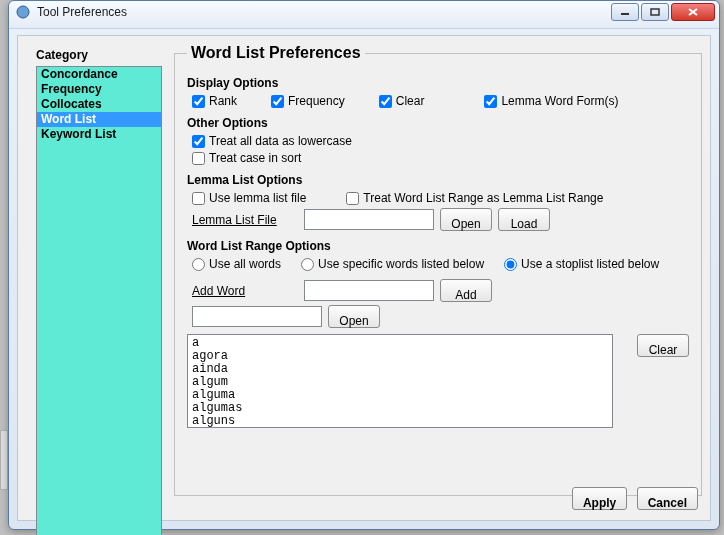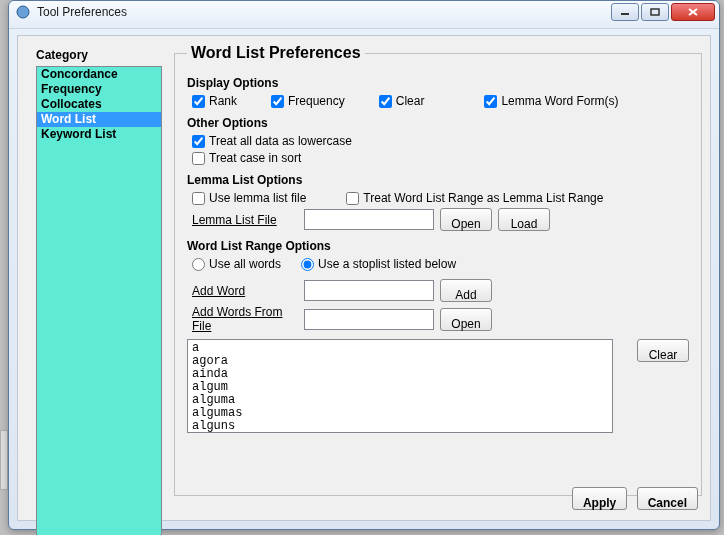--- a/index.html
+++ b/index.html
@@ -264,32 +264,35 @@
         <button class="btn">Load</button>
       </div>
 
       <div class="sect">Word List Range Options</div>
       <div class="row">
         <label class="rad">
             <input type="radio" name="range" style="">
             <span>Use all words</span>
           </label>
         <label class="rad">
+            <input type="radio" name="range" style="">
+            <span>Use specific words listed below</span>
+          </label>
+        <label class="rad">
             <input type="radio" name="range" checked="" style="">
             <span>Use a stoplist listed below</span>
           </label>
       </div>
 
       <div class="row" style="margin-top:8px">
         <span class="field-label">Add Word</span>
         <input class="text" style="width: 130px;" value="">
         <button class="btn">Add</button>
       </div>
       <div class="row">
-        <span class="field-label">Add Words From File</span>
         <input class="text" style="width: 130px;" value="">
         <button class="btn">Open</button>
       </div>
 
       <div class="stoplist-area">
         <textarea class="stoplist" style="">a
 agora
 ainda
 algum
 alguma

